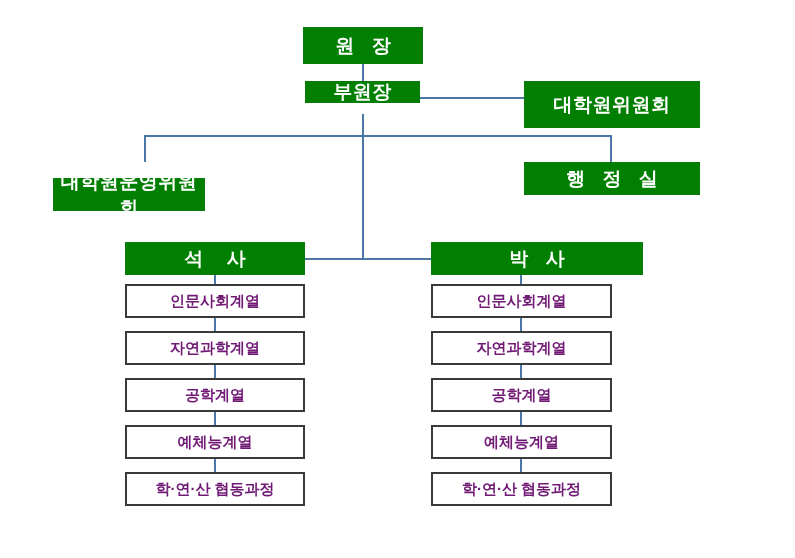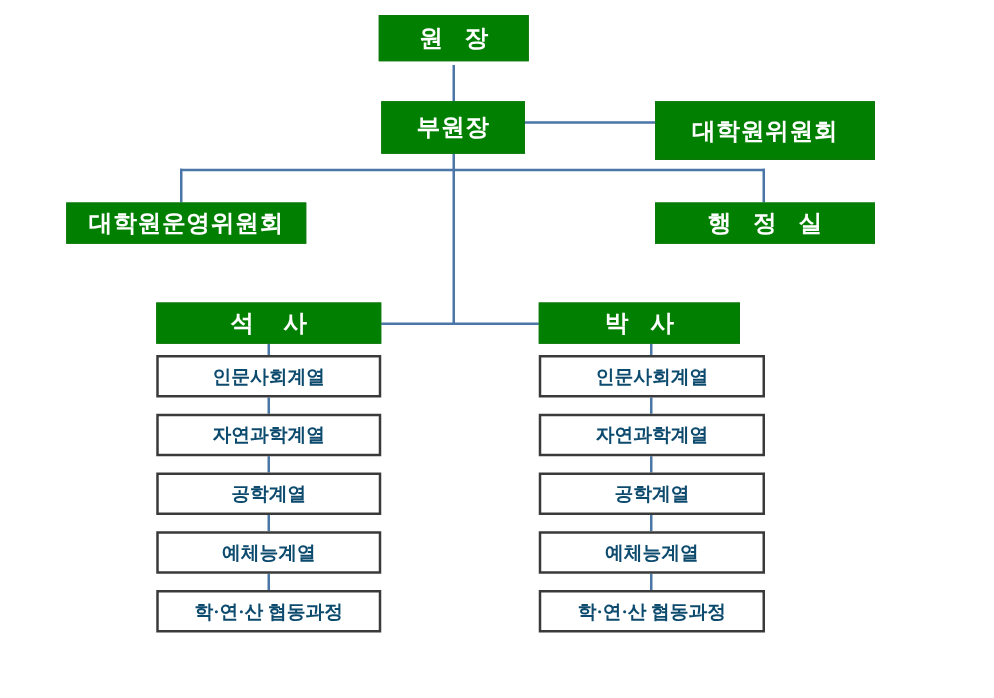--- a/index.html
+++ b/index.html
@@ -36,25 +36,24 @@
     font-size: 19px;
     letter-spacing: 0.5px;
   }
   .node.green.spaced {
     letter-spacing: 6px;
     text-indent: 6px;
   }
   .node.plain {
     background: #ffffff;
     border: 2px solid #3a3a3a;
-    color: #0c4a6e;
+    color: #701a75;
     font-weight: bold;
     font-size: 15px;
     letter-spacing: 0px;
-    font-family: Liberation Serif, serif;
   }
 
   
   .line {
     position: absolute;
     background: #4a76a8;
     z-index: 1;
   }
   .line.v { width: 2px; }
   .line.h { height: 2px; }
@@ -73,33 +72,33 @@
   <div class="line h" style="left:144px; top:135px; width:468px;"></div>
 
   <div class="line v" style="left:144px; top:135px; height:27px;"></div>
 
   <div class="line v" style="left:610px; top:135px; height:27px;"></div>
 
   <div class="line v" style="left:362px; top:135px; height:124px;"></div>
 
   <div class="line h" style="left:305px; top:258px; width:126px;"></div>
 
-  <div class="node green spaced" style="left:303px; top:12px; width:120px; height:37px;">
+  <div class="node green spaced" style="left:303px; top:27px; width:120px; height:37px;">
     <span>원  장</span>
   </div>
 
-  <div class="node green" style="left:305px; top:81px; width:115px; height:42px;font-family:Liberation Serif, serif;">
+  <div class="node green" style="left:305px; top:81px; width:115px; height:22px;font-family:Liberation Serif, serif;">
     <span>부원장</span>
   </div>
 
   <div class="node green" style="left:524px; top:81px; width:176px; height:47px;align-items:center;">
     <span>대학원위원회</span>
   </div>
 
-  <div class="node green" style="left:53px; top:162px; width:192px; height:33px;">
+  <div class="node green" style="left:53px; top:178px; width:152px; height:33px;">
     <span>대학원운영위원회</span>
   </div>
 
   <div class="node green spaced" style="left:524px; top:162px; width:176px; height:33px;text-align:right;">
     <span>행 정 실</span>
   </div>
 
   <div class="node green spaced" style="left:125px; top:242px; width:180px; height:33px;font-family:Liberation Mono, monospace;">
     <span>석  사</span>
   </div>
@@ -115,21 +114,21 @@
   <div class="node plain" style="left:125px; top:378px; width:180px; height:34px;">
     <span>공학계열</span>
   </div>
   <div class="node plain" style="left:125px; top:425px; width:180px; height:34px;">
     <span>예체능계열</span>
   </div>
   <div class="node plain" style="left:125px; top:472px; width:180px; height:34px;">
     <span>학·연·산 협동과정</span>
   </div>
 
-  <div class="node green spaced" style="left:431px; top:242px; width:161px; height:33px;">
+  <div class="node green spaced" style="left:431px; top:242px; width:212px; height:33px;">
     <span>박  사</span>
   </div>
 
   <div class="line v" style="left:520px; top:275px; height:210px;"></div>
 
   <div class="node plain" style="left:431px; top:284px; width:181px; height:34px;">
     <span>인문사회계열</span>
   </div>
   <div class="node plain" style="left:431px; top:331px; width:181px; height:34px;">
     <span>자연과학계열</span>

